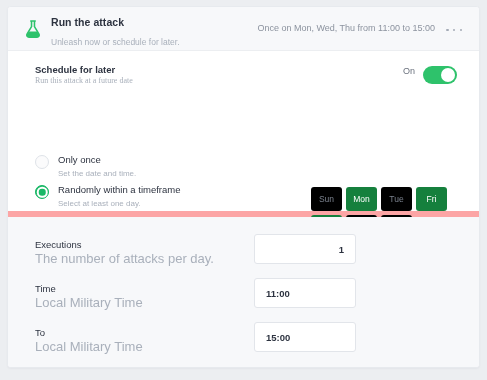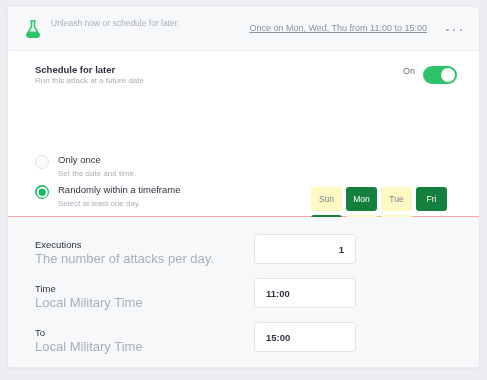--- a/index.html
+++ b/index.html
@@ -52,30 +52,29 @@
     font-size: 10.5px;
     font-weight: bold;
     color: #2d3340;
     letter-spacing: 0.05px;
     line-height: 13px;
   }
   .header-sub {
     font-size: 8.5px;
     color: #a9b0bb;
     line-height: 12px;
-    margin-top: 1px;
+    margin-top: 7px;
   }
   .header-summary {
     position: absolute;
-    right: 52px;
+    right: 44px;
     top: 16px;
     font-size: 9px;
     color: #8c939f;
     white-space: nowrap;
-    text-decoration: underline;
   }
   .kebab {
     position: absolute;
     right: 17px;
     top: 19px;
     width: 16px;
     height: 8px;
     display: flex;
     align-items: center;
     justify-content: space-between;
@@ -87,37 +86,38 @@
     height: 2.5px;
     border-radius: 50%;
     background: #a4abb6;
   }
 
   
   .schedule-block {
     position: relative;
     height: 166px;
     background: #ffffff;
-    border-bottom: 1px solid #fca5a5;
+    border-bottom: 6px solid #fca5a5;
     box-sizing: border-box;
   }
   .sec-title {
     position: absolute;
     left: 27px;
     top: 13px;
     font-size: 9.5px;
     font-weight: bold;
     color: #2d3340;
   }
   .sec-sub {
     position: absolute;
     left: 27px;
     top: 25px;
     font-size: 8px;
     color: #a9b0bb;
+    font-family: Liberation Serif, serif;
   }
 
   .toggle-wrap {
     position: absolute;
     right: 22px;
     top: 15px;
     display: flex;
     gap: 8px;
   }
   .toggle-label {
@@ -198,21 +198,21 @@
     top: 136px;
     width: 148px;
     display: flex;
     flex-wrap: wrap;
     gap: 4px;
   }
   .day-chip {
     width: 31px;
     height: 24px;
     border-radius: 3px;
-    background: #fef9c3;
+    background: #000000;
     color: #7b828e;
     font-size: 8.5px;
     display: flex;
     align-items: center;
     justify-content: center;
     cursor: pointer;
     box-sizing: border-box;
   }
   .day-chip.on {
     background: #15803d;
@@ -276,20 +276,21 @@
   <div class="header">
     <span class="flask-icon">
       <svg viewBox="0 0 24 24" width="22" height="22">
         <path d="M9.6 3.2h4.8" stroke="#2ec26b" stroke-width="1.7" stroke-linecap="round" fill="none"></path>
         <path d="M10.4 3.4v6.1L5.6 17.4c-1 1.7.1 3.6 2.1 3.6h8.6c2 0 3.1-1.9 2.1-3.6l-4.8-7.9V3.4" stroke="#2ec26b" stroke-width="1.7" fill="none" stroke-linejoin="round"></path>
         <path d="M7.35 14.6h9.3l2.05 3.4c.85 1.45-.1 2.9-1.75 2.9H7.05c-1.65 0-2.6-1.45-1.75-2.9z" fill="#2ec26b"></path>
       </svg>
     </span>
 
     <div class="header-titles">
+      <div class="header-title">Run the attack</div>
       <div class="header-sub">Unleash now or schedule for later.</div>
     </div>
 
     <div class="header-summary">Once on Mon, Wed, Thu from 11:00 to 15:00</div>
 
     <div class="kebab">
       <i></i>
       <i></i>
       <i></i>
     </div>

